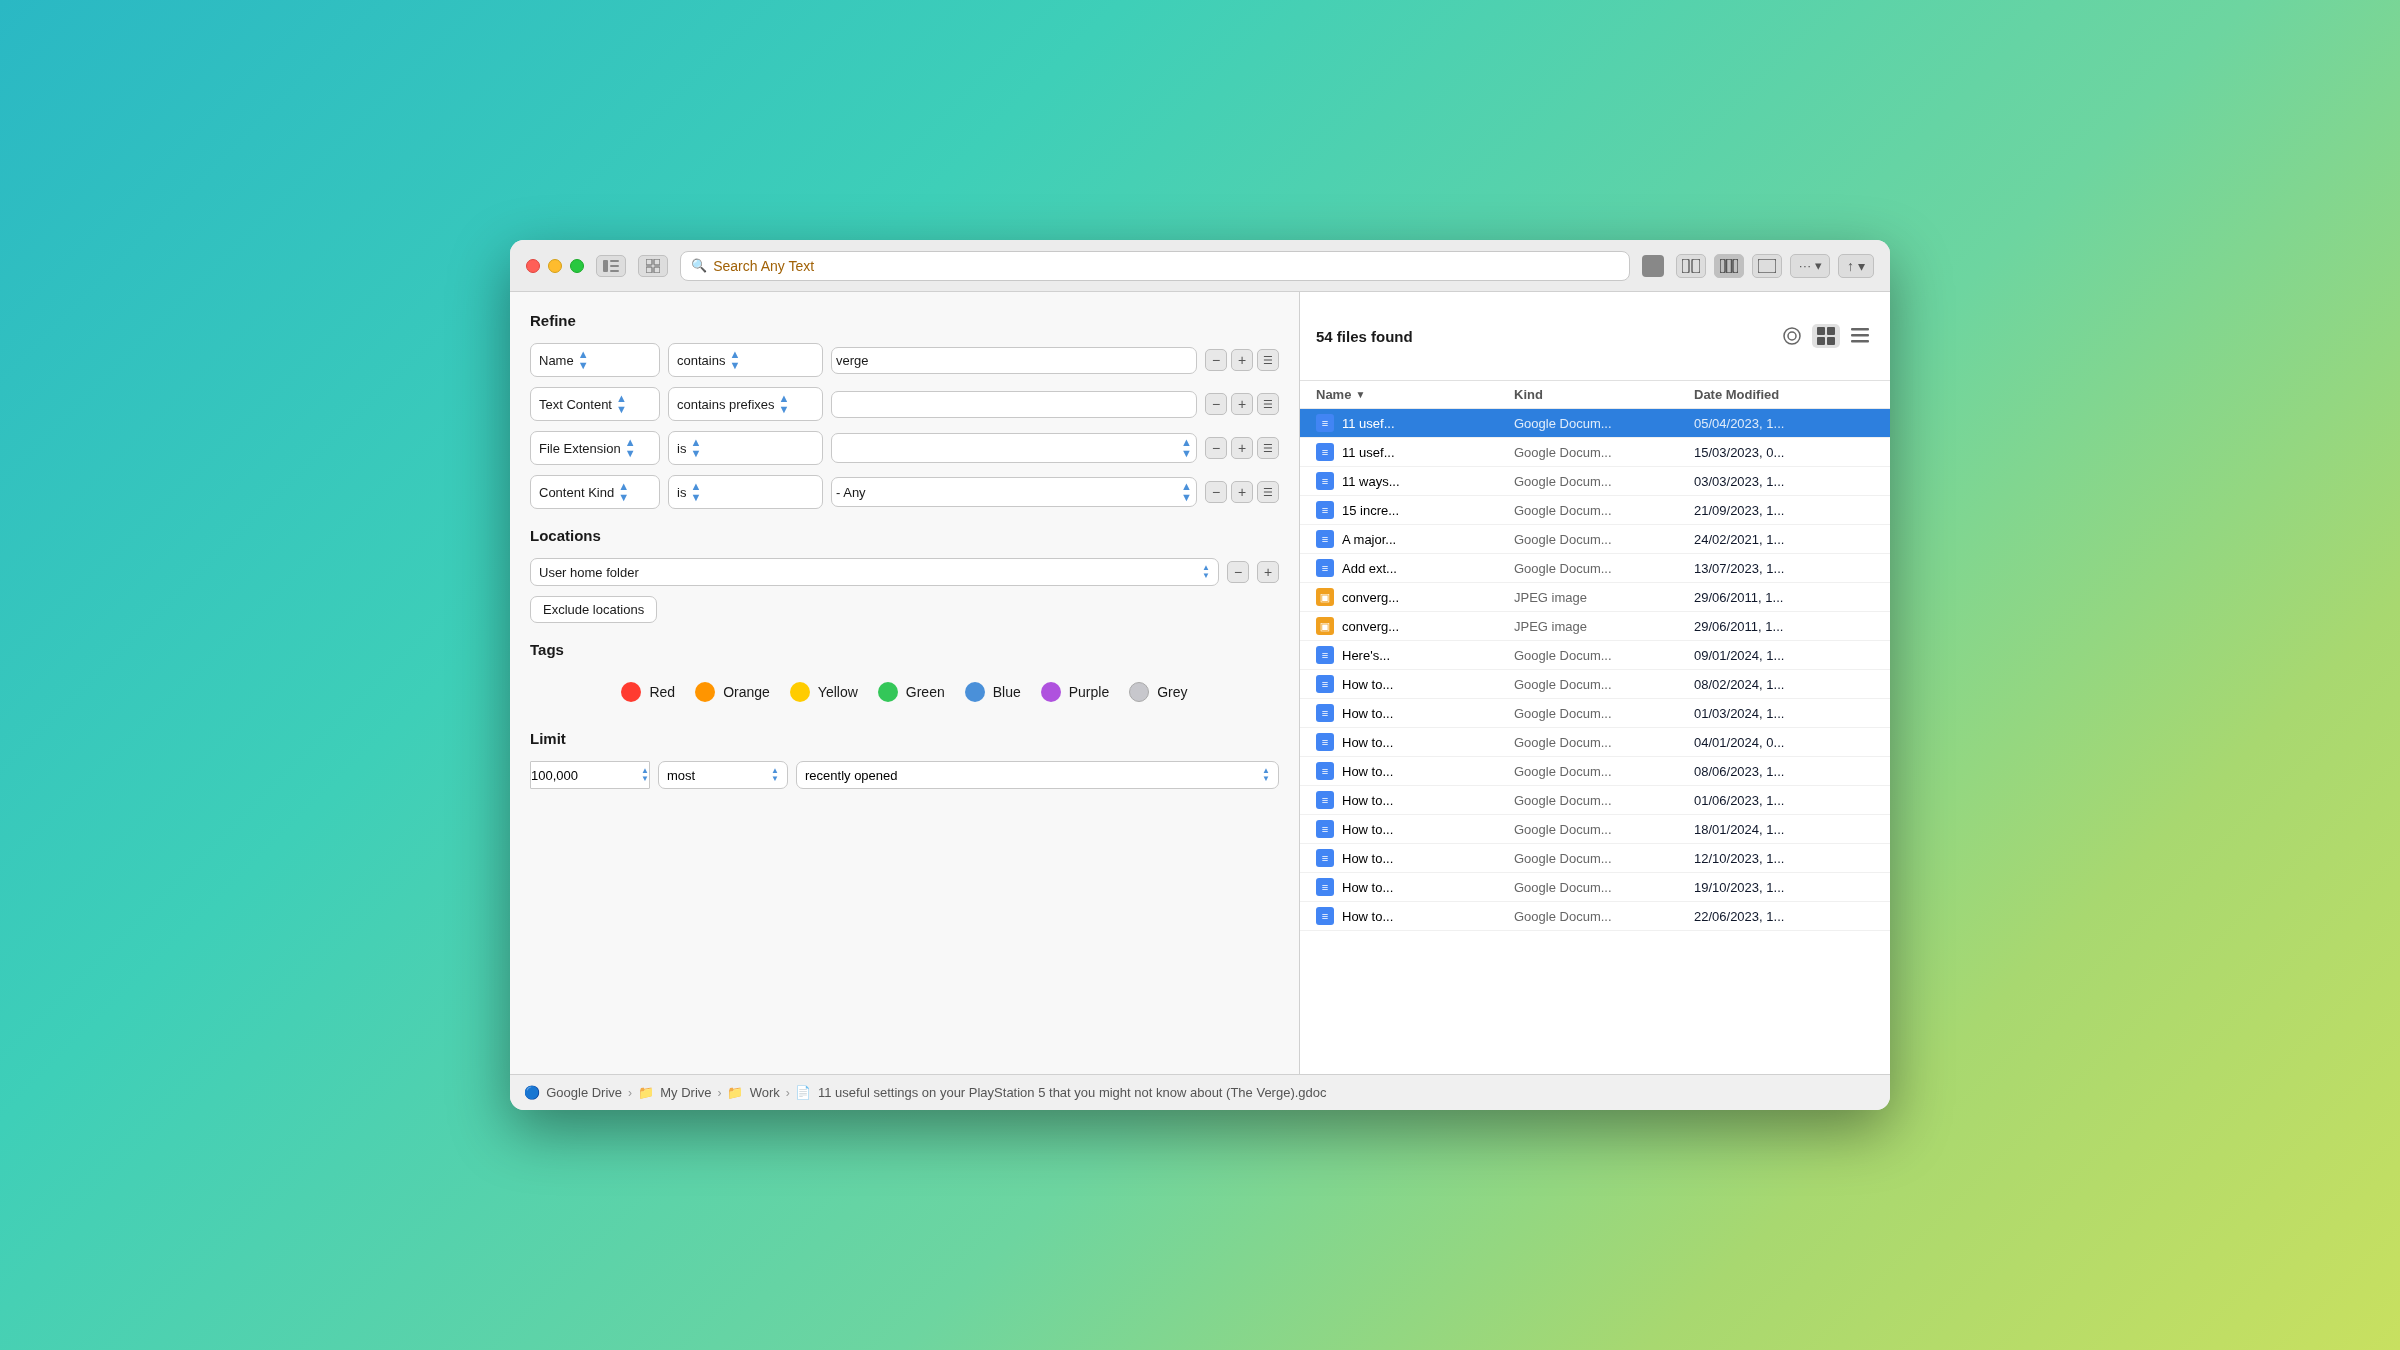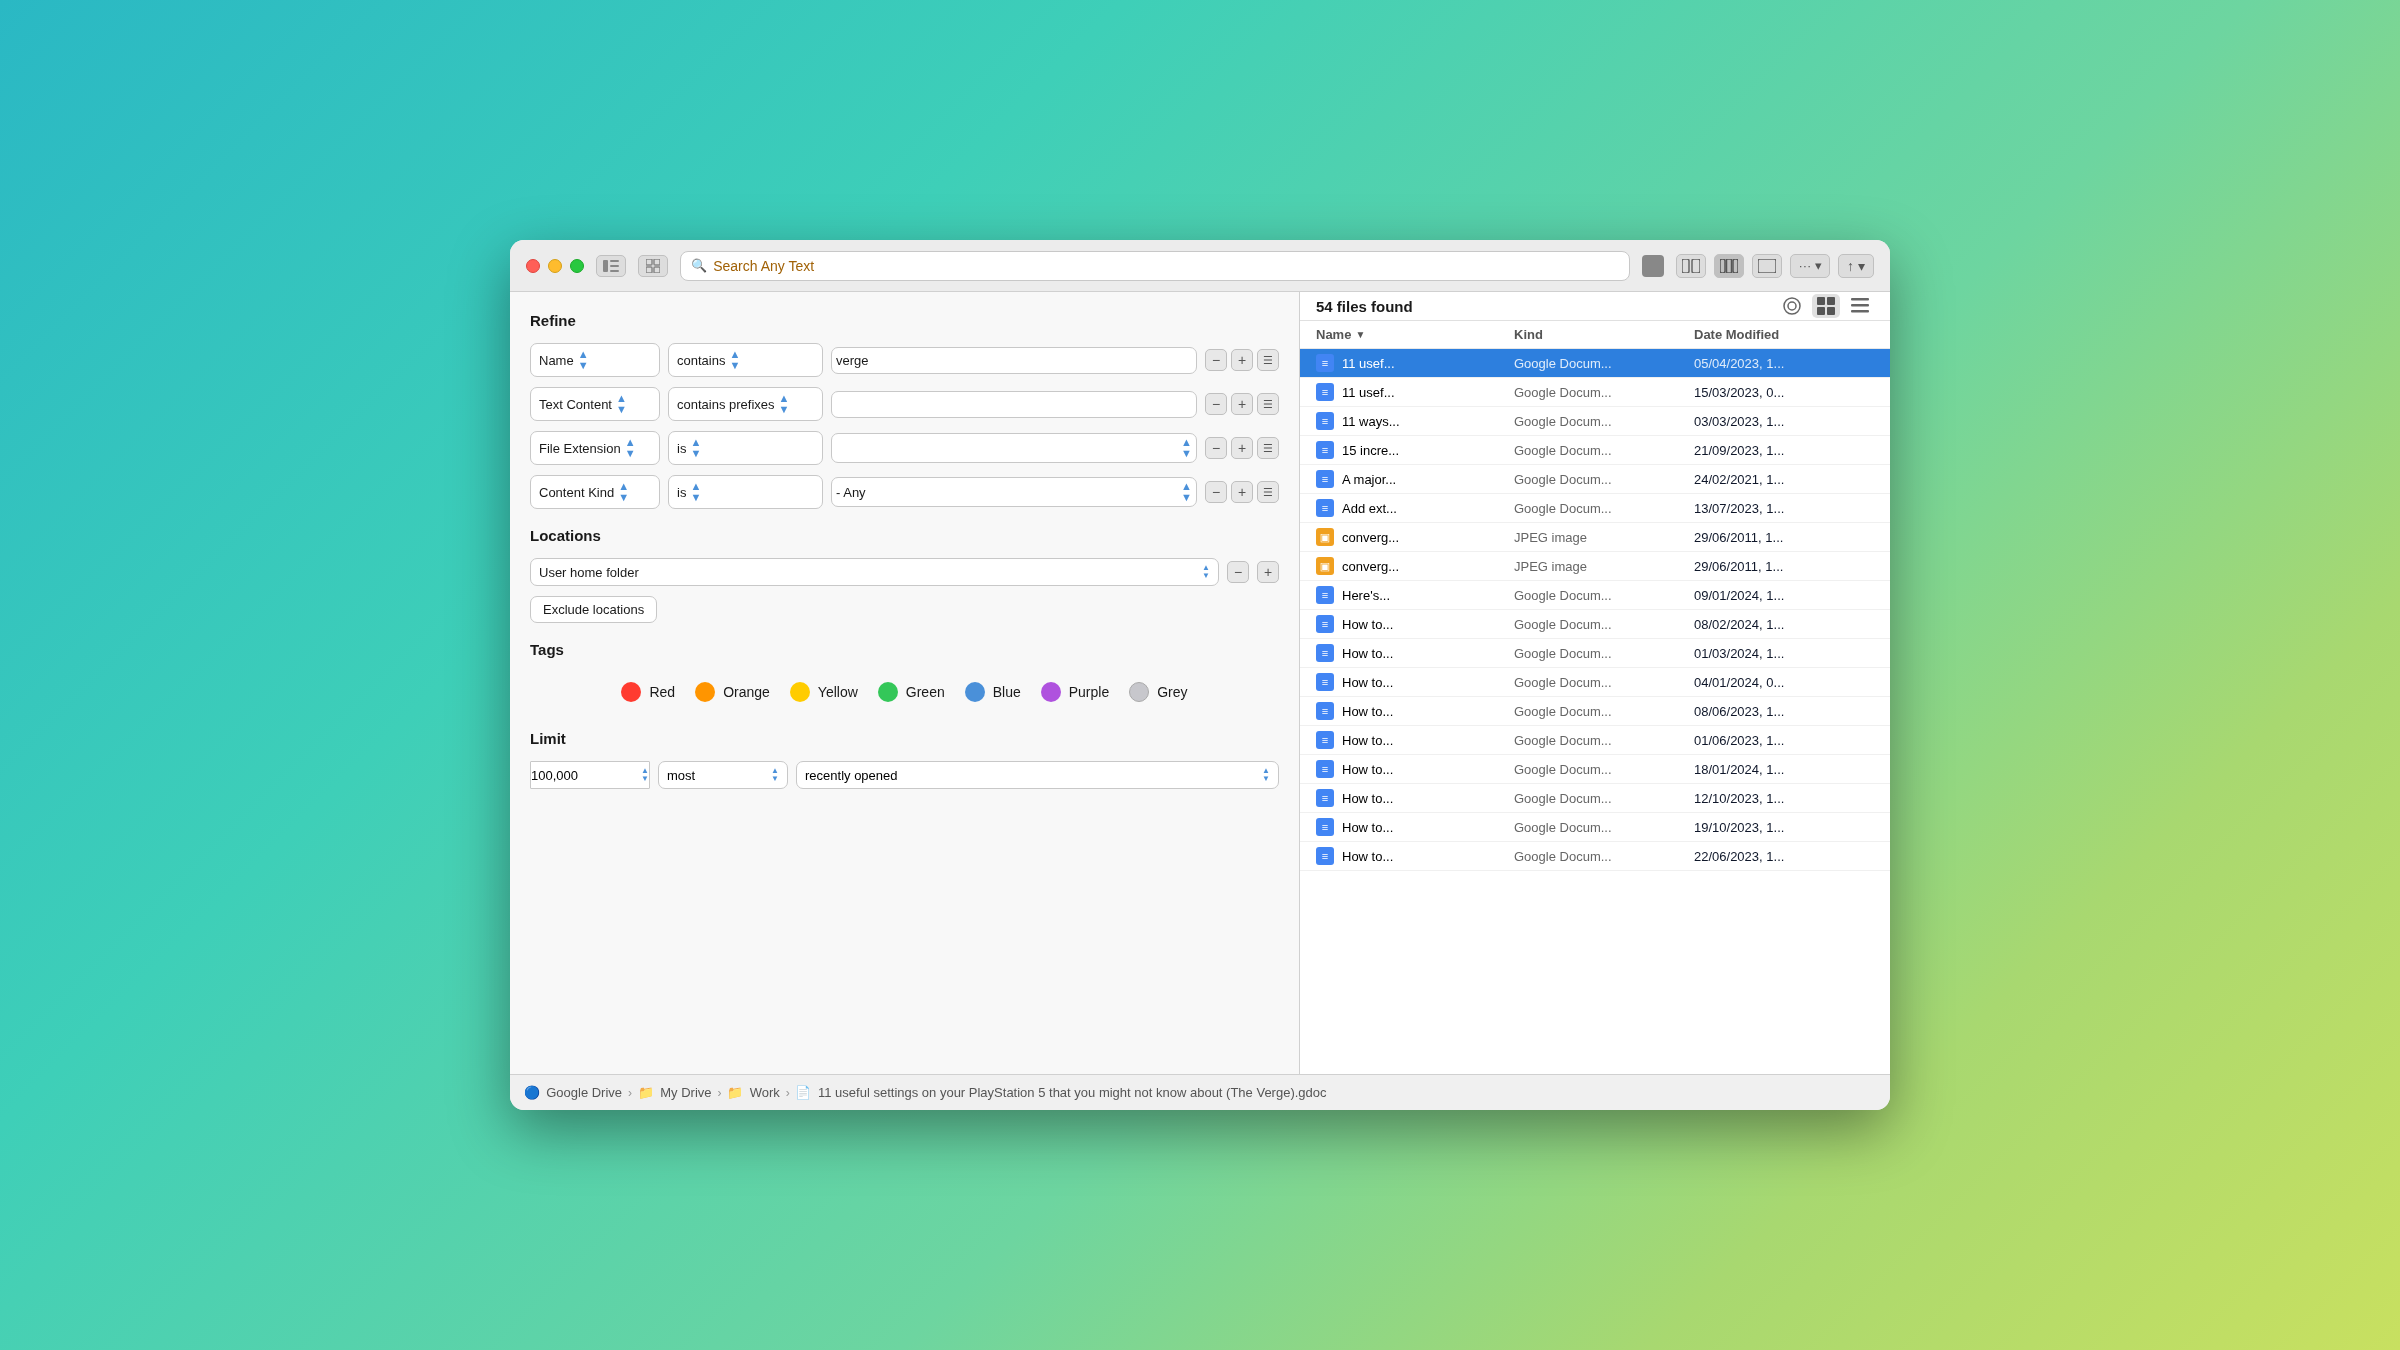--- a/index.html
+++ b/index.html
@@ -278,21 +278,21 @@
       justify-content: space-between;
     }
     
     .right-panel {
       flex: 1;
       background: white;
       display: flex;
       flex-direction: column;
     }
     .results-header {
-      padding: 2px 16px;
+      padding: 32px 16px;
       border-bottom: 1px solid #e0e0e0;
       display: flex;
       align-items: center;
       justify-content: space-between;
       flex-shrink: 0;
     }
     .results-count {
       font-size: 15px;
       font-weight: 600;
       color: #1a1a1a;

